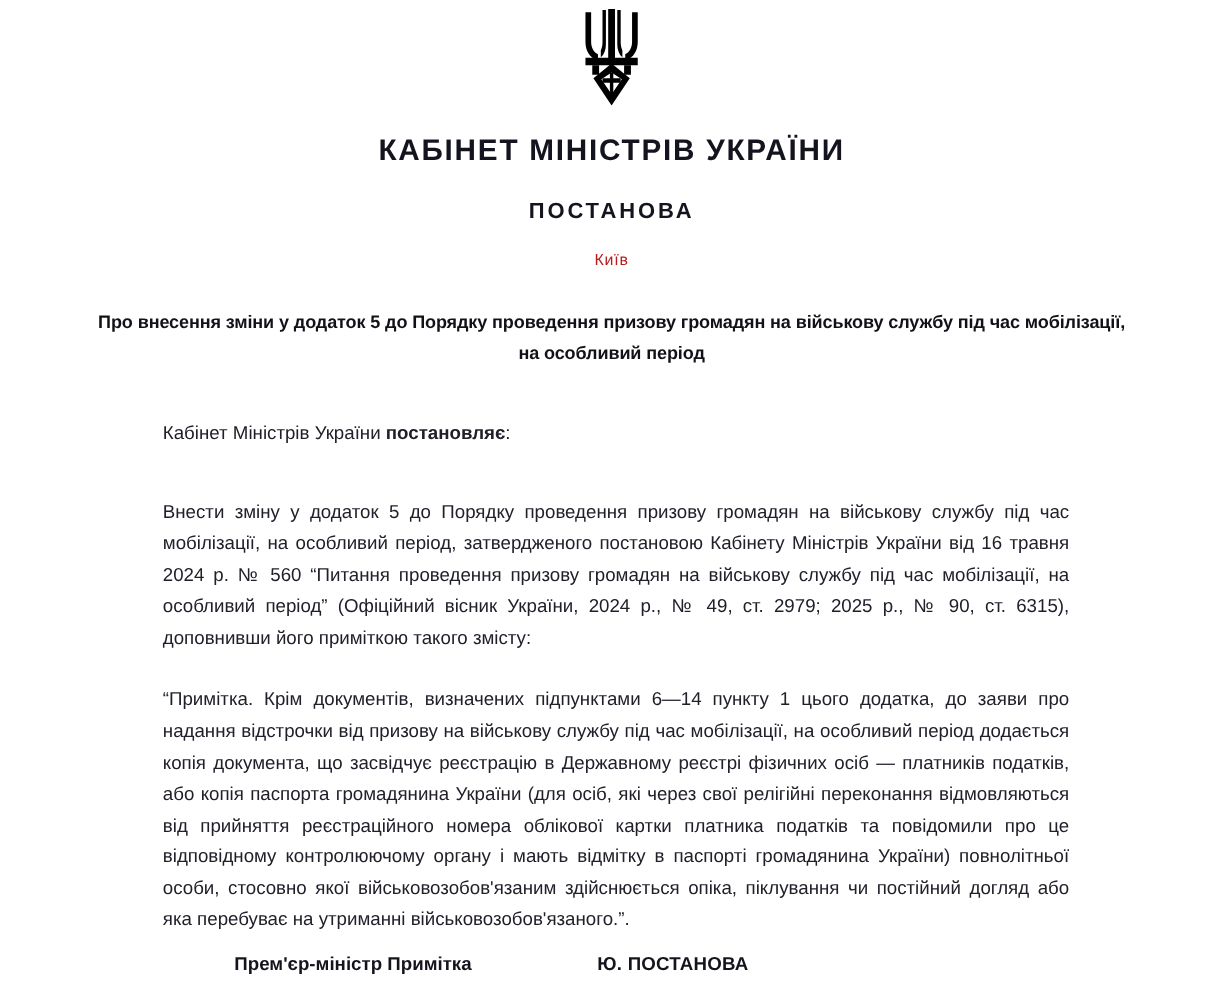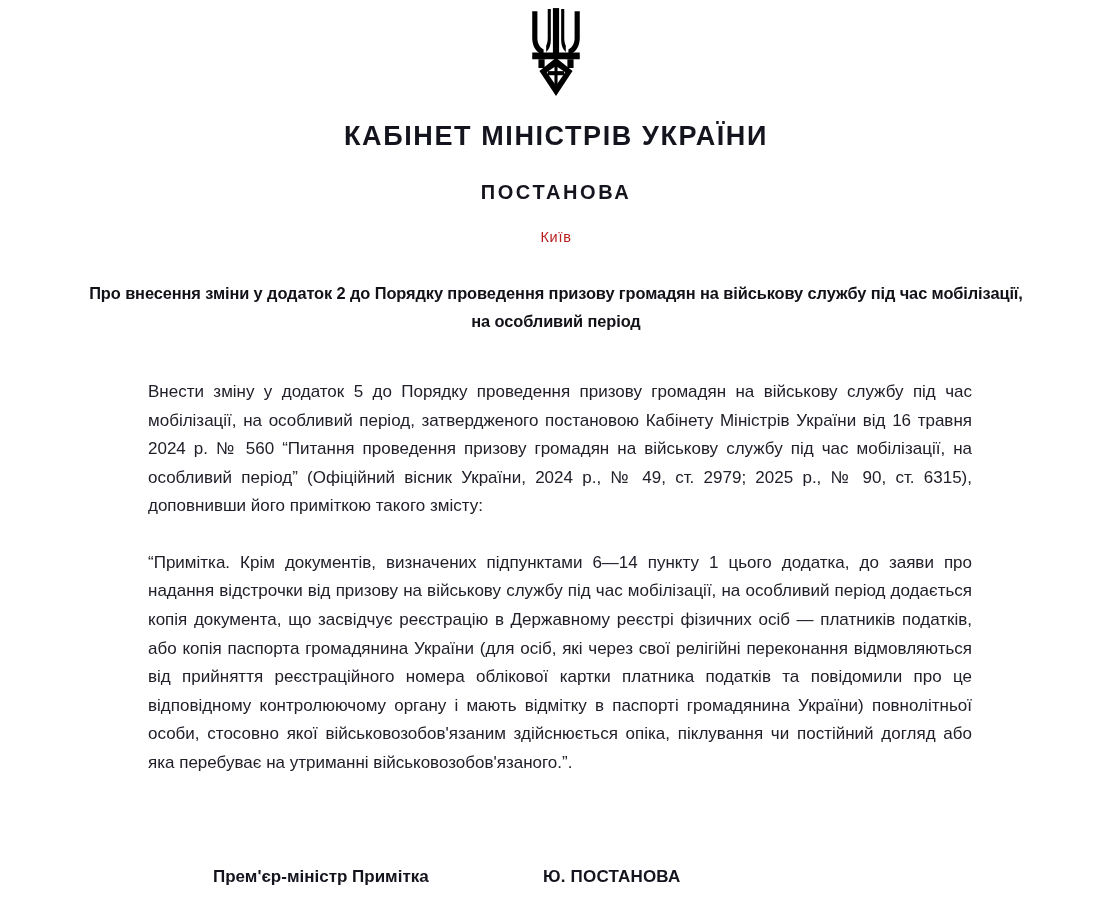--- a/index.html
+++ b/index.html
@@ -173,24 +173,25 @@
     </svg>
   </div>
 
   <div class="masthead">КАБІНЕТ МІНІСТРІВ УКРАЇНИ</div>
 
   <div class="doc-type">ПОСТАНОВА</div>
 
 
   <div class="doc-city">Київ</div>
 
-  <div class="doc-title">Про внесення зміни у додаток 2 до Порядку проведення призову громадян на військову службу під час мобілізації, на особливий період</div>
+  <div class="doc-title">Про внесення зміни у додаток 5 до Порядку проведення призову громадян на військову службу під час мобілізації, на особливий період</div>
 
   <div class="body-block">
 
+    <p class="para first"><span>Кабінет Міністрів України </span><b>постановляє</b><span>:</span></p>
 
     <p class="para body-1">Внести зміну у додаток 5 до Порядку проведення призову громадян на військову службу під час мобілізації, на особливий період, затвердженого постановою  Кабінету Міністрів України від 16 травня 2024 р. № 560 “Питання проведення призову громадян на військову службу під час мобілізації, на особливий період” (Офіційний вісник України, 2024 р., № 49, ст. 2979; 2025 р., № 90, ст. 6315), доповнивши його приміткою такого змісту:</p>
 
     <p class="para body-2">“Примітка. Крім документів, визначених підпунктами 6—14 пункту 1 цього додатка, до заяви про надання відстрочки від призову на військову службу під час мобілізації, на особливий період додається копія документа, що засвідчує реєстрацію в Державному реєстрі фізичних осіб — платників податків, або копія паспорта громадянина України (для осіб, які через свої релігійні переконання відмовляються від прийняття реєстраційного номера облікової картки платника податків та повідомили про це відповідному контролюючому органу і мають відмітку в паспорті громадянина України) повнолітньої особи, стосовно якої військовозобов'язаним здійснюється опіка, піклування чи постійний догляд або яка перебуває на утриманні військовозобов'язаного.”.</p>
 
   </div>
 
   <div class="signature">
     <div class="sig-role">Прем'єр-міністр Примітка</div>
     <div class="sig-name">Ю. ПОСТАНОВА</div>

